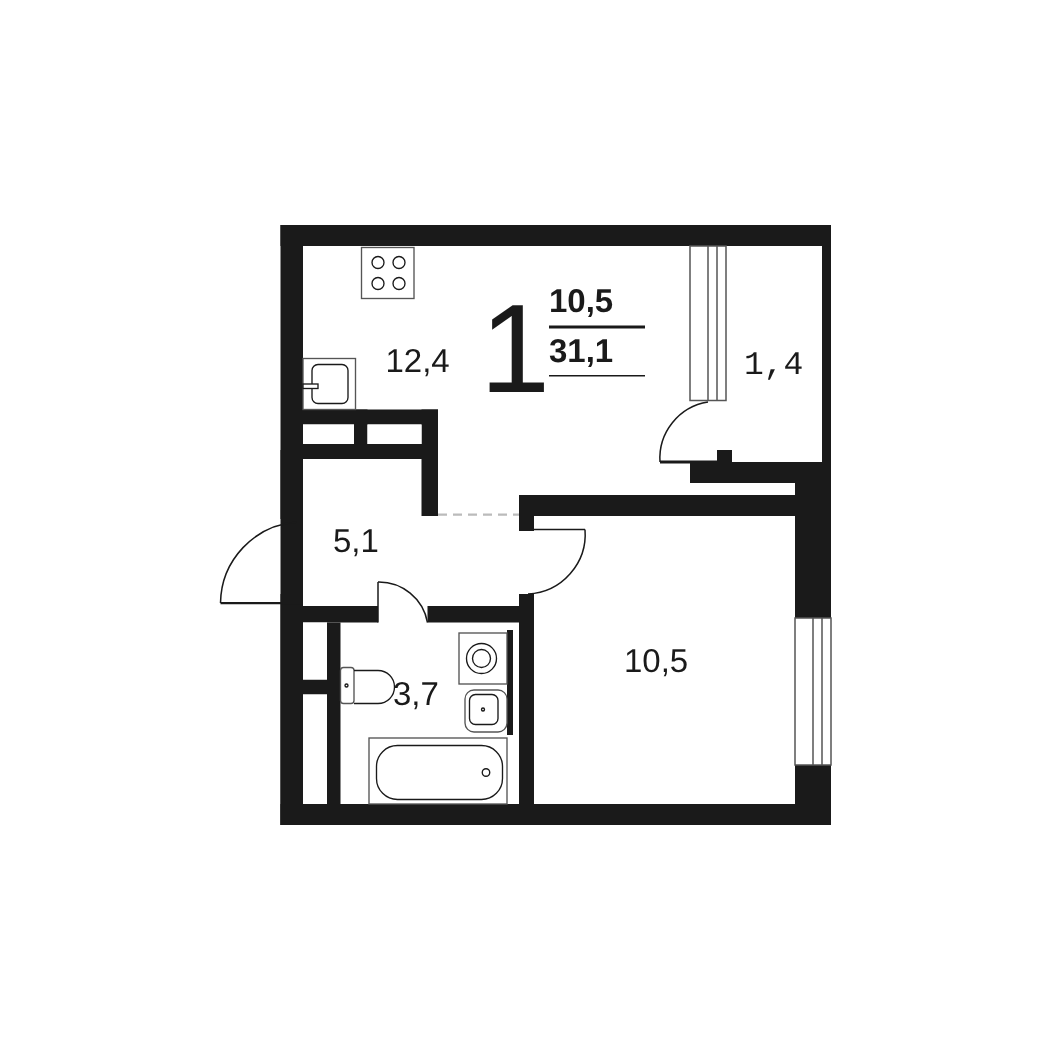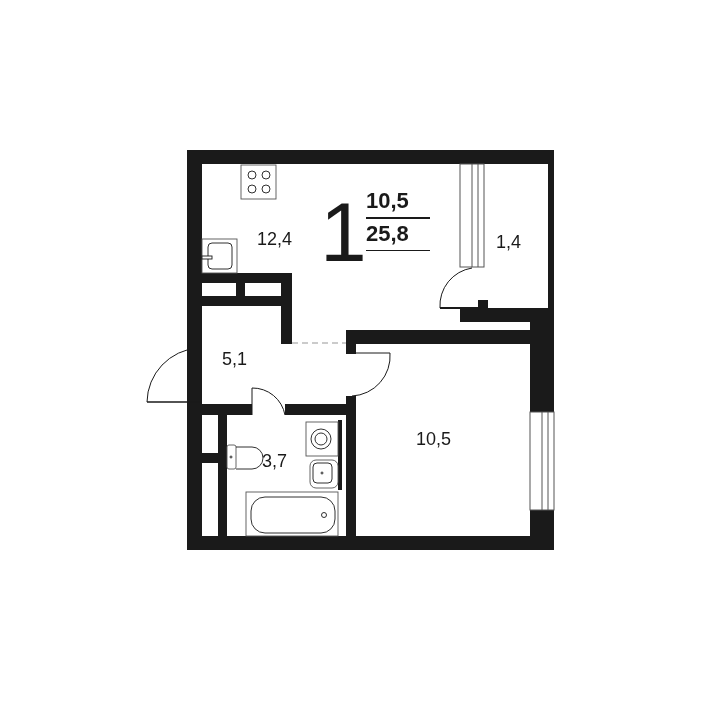--- a/index.html
+++ b/index.html
@@ -1,19 +1,19 @@
 <!DOCTYPE html>
 <html><head>
   <meta charset="utf-8">
   <style>
     html, body { margin: 0; padding: 0; background: #ffffff; }
     body { width: 701px; height: 701px; position: relative; overflow: hidden; font-family: "Liberation Sans", sans-serif; color: #1a1a1a; }
     #plan { position: absolute; left: 0; top: 0; width: 701px; height: 701px; }
     .label { position: absolute; font-family: "Liberation Sans", sans-serif; color: #1a1a1a; white-space: nowrap; line-height: 1; }
-    .room-area { font-size: 18px; }
+    .room-area { font-size: 22px; }
     .rooms-count { font-size: 84px; font-weight: 400; left: 320px; top: 190px; letter-spacing: -2px; }
     .summary { position: absolute; left: 366px; top: 186px; width: 64px; }
     .summary .val { font-size: 22px; font-weight: 700; height: 31px; line-height: 30px; }
     .summary .rule { height: 1.5px; background: #1a1a1a; width: 64px; }
   </style>
 </head>
 <body>
 
 <svg id="plan" viewBox="0 0 701 701" xmlns="http://www.w3.org/2000/svg">
   <g fill="#1a1a1a">
@@ -118,24 +118,24 @@
     <circle cx="322" cy="473" r="1"></circle>
   </g>
   <g fill="none" stroke="#1a1a1a" stroke-width="0.9">
     <rect x="246" y="492" width="92" height="44" fill="#fff" stroke="#555"></rect>
     <rect x="251" y="497" width="84" height="36" rx="14"></rect>
     <circle cx="324" cy="515" r="2.5"></circle>
   </g>
 </svg>
 
 <div class="label room-area" style="left:257px; top:230px;">12,4</div>
-<div class="label room-area" style="left:496px; top:233px;">1,4</div>
+<div class="label room-area" style="left:496px; top:233px;font-family:Liberation Mono, monospace;">1,4</div>
 <div class="label room-area" style="left:222px; top:350px;">5,1</div>
 <div class="label room-area" style="left:262px; top:452px;">3,7</div>
 <div class="label room-area" style="left:416px; top:430px;">10,5</div>
 
 <div class="label rooms-count">1</div>
 <div class="summary">
   <div class="val">10,5</div>
   <div class="rule"></div>
-  <div class="val">25,8</div>
+  <div class="val">31,1</div>
   <div class="rule"></div>
 </div>
 
 </body></html>

